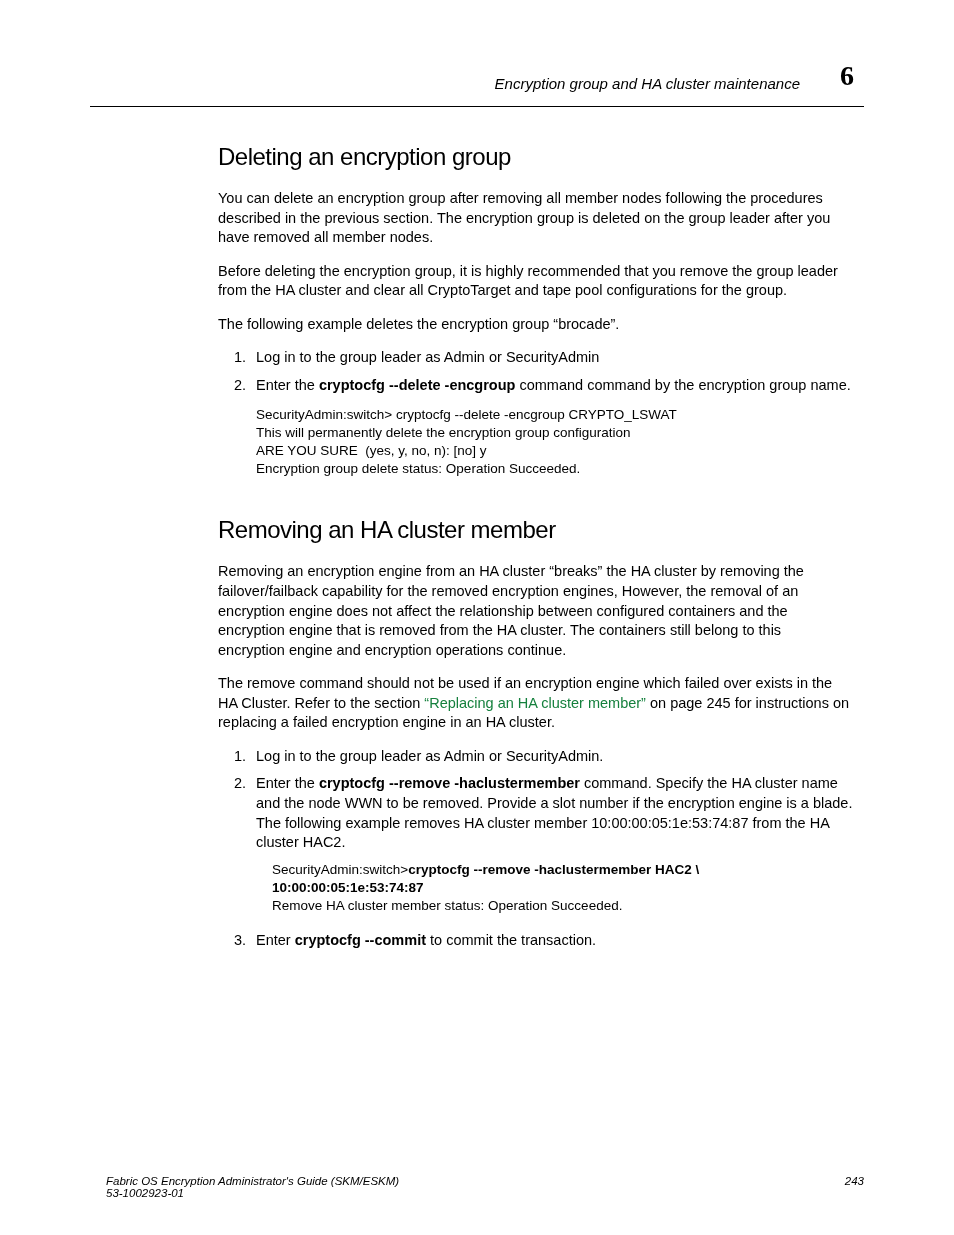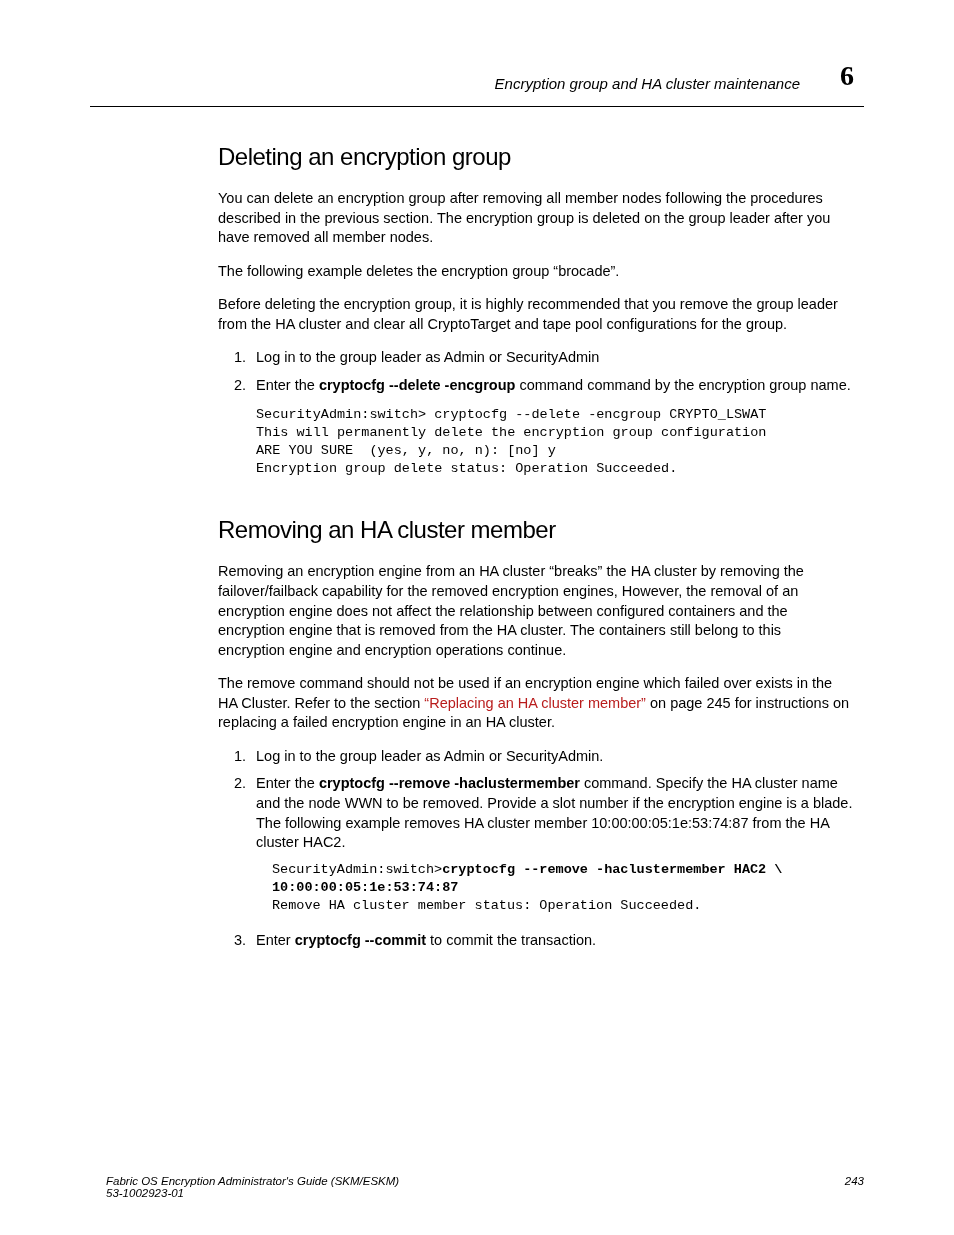--- a/index.html
+++ b/index.html
@@ -60,28 +60,28 @@
     }
     ol {
       font-size: 14.5px;
       margin: 0 0 10px 0;
       padding-left: 32px;
       line-height: 1.35;
     }
     ol li { margin-bottom: 8px; padding-left: 6px; }
     .cmd-bold { font-weight: bold; }
     pre {
-      font-family: Liberation Mono, monospace;
+      font-family: Liberation Sans, sans-serif;
       font-size: 13.5px;
       line-height: 1.35;
       margin: 8px 0 16px 38px;
       white-space: pre-wrap;
       word-break: break-word;
     }
-    .link { color: #b91c1c; }
+    .link { color: #15803d; }
     .footer {
       position: absolute;
       left: 106px;
       right: 90px;
       bottom: 36px;
       font-size: 11.5px;
       font-style: italic;
       font-family: Arial, sans-serif;
       display: flex;
       justify-content: space-between;
@@ -97,22 +97,22 @@
     <span class="header-title">Encryption group and HA cluster maintenance</span>
     <span class="chapter-num">6</span>
   </div>
   <hr class="divider">
 
   <div class="content">
 
     <h2>Deleting an encryption group</h2>
 
     <p>You can delete an encryption group after removing all member nodes following the procedures described in the previous section. The encryption group is deleted on the group leader after you have removed all member nodes.</p>
+    <p>Before deleting the encryption group, it is highly recommended that you remove the group leader from the HA cluster and clear all CryptoTarget and tape pool configurations for the group.</p>
     <p>The following example deletes the encryption group “brocade”.</p>
-    <p>Before deleting the encryption group, it is highly recommended that you remove the group leader from the HA cluster and clear all CryptoTarget and tape pool configurations for the group.</p>
 
     <ol>
       <li>Log in to the group leader as Admin or SecurityAdmin</li>
       <li>
         <span>Enter the </span><span class="cmd-bold">cryptocfg  --delete  -encgroup</span><span> command command by the encryption group name.</span>
       </li>
     </ol>
     <pre>SecurityAdmin:switch&gt; cryptocfg --delete -encgroup CRYPTO_LSWAT
 This will permanently delete the encryption group configuration
 ARE YOU SURE  (yes, y, no, n): [no] y

